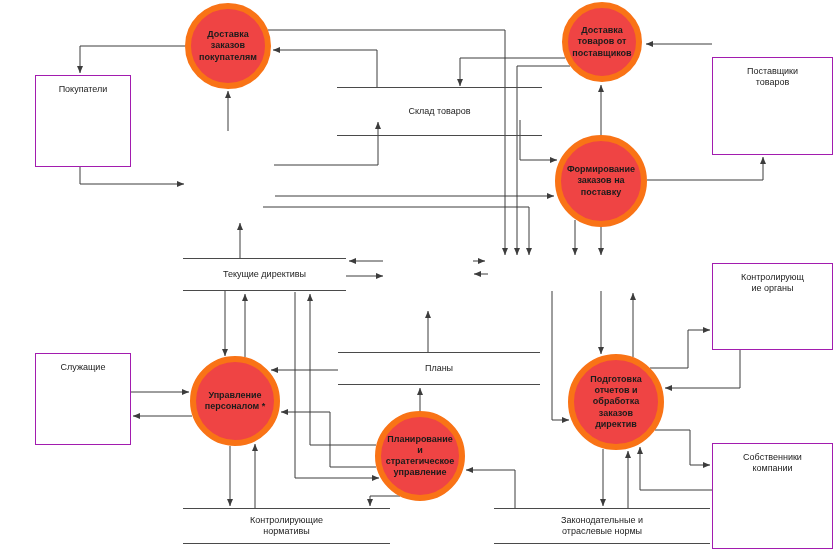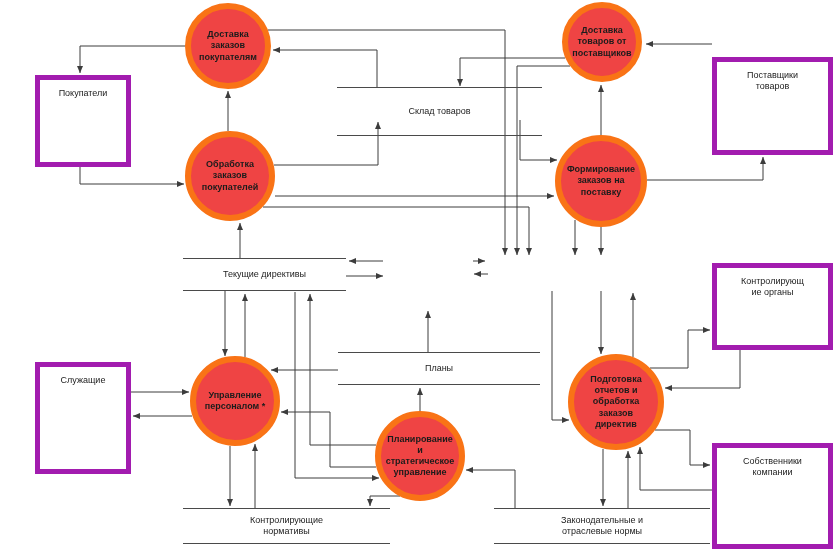--- a/index.html
+++ b/index.html
@@ -10,21 +10,21 @@
     overflow:hidden; font-size:9px; color:#1c1c1c;
   }
   .arrows { position:absolute; left:0; top:0; }
   .arrows polyline { fill:none; stroke:#3c3c3c; stroke-width:1; }
   .process {
     position:absolute; border:6px solid #f97316; border-radius:50%;
     background:#ef4444; display:flex; align-items:center; justify-content:center;
     text-align:center; padding:5px; line-height:1.25;font-weight:bold;
   }
   .entity {
-    position:absolute; border:5px solid #a21caf; background:#fff;
+    position:absolute; border:1px solid #a21caf; background:#fff;
     display:flex; justify-content:center; padding-top:8px;
     text-align:center; line-height:1.25;
   }
   .entity span { max-width:68px; overflow-wrap:break-word; }
   .store {
     position:absolute; border-top:1px solid #4a4a4a; border-bottom:1px solid #4a4a4a;
     display:flex; align-items:center; justify-content:center;
     text-align:center; line-height:1.25;
   }
 </style>
@@ -84,23 +84,20 @@
     <polyline marker-end="url(#arr)" points="601,135 601,85"></polyline>
     <polyline marker-end="url(#arr)" points="338,370 271,370"></polyline>
   </svg>
 
   <div class="process" style="left:185px;top:3px;width:86px;height:86px">
     <span>Доставка заказов покупателям</span>
   </div>
   <div class="process" style="left:562px;top:2px;width:80px;height:80px">
     <span>Доставка товаров от поставщиков</span>
   </div>
-  <div class="process" style="left:185px;top:131px;width:90px;height:90px">
-    <span>Обработка заказов покупателей</span>
-  </div>
   <div class="process" style="left:555px;top:135px;width:92px;height:92px">
     <span>Формирование заказов на поставку</span>
   </div>
   <div class="process" style="left:190px;top:356px;width:90px;height:90px">
     <span>Управление персоналом *</span>
   </div>
   <div class="process" style="left:568px;top:354px;width:96px;height:96px">
     <span>Подготовка отчетов и обработка заказов директив</span>
   </div>
   <div class="process" style="left:375px;top:411px;width:90px;height:90px">
@@ -109,21 +106,21 @@
 
   <div class="entity" style="left:35px;top:75px;width:96px;height:92px">
     <span>Покупатели</span>
   </div>
   <div class="entity" style="left:712px;top:57px;width:121px;height:98px">
     <span>Поставщики товаров</span>
   </div>
   <div class="entity" style="left:712px;top:263px;width:121px;height:87px">
     <span>Контролирующие органы</span>
   </div>
-  <div class="entity" style="left:35px;top:362px;width:96px;height:112px">
+  <div class="entity" style="left:35px;top:353px;width:96px;height:92px">
     <span>Служащие</span>
   </div>
   <div class="entity" style="left:712px;top:443px;width:121px;height:106px">
     <span>Собственники компании</span>
   </div>
 
   <div class="store" style="left:337px;top:87px;width:205px;height:49px">
     <span>Склад товаров</span>
   </div>
   <div class="store" style="left:183px;top:258px;width:163px;height:33px">

